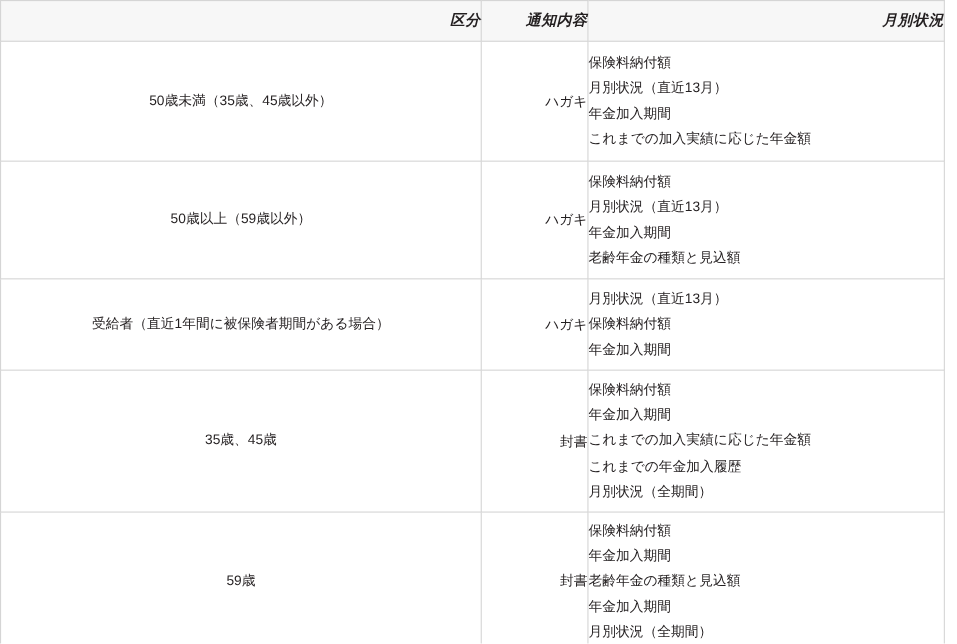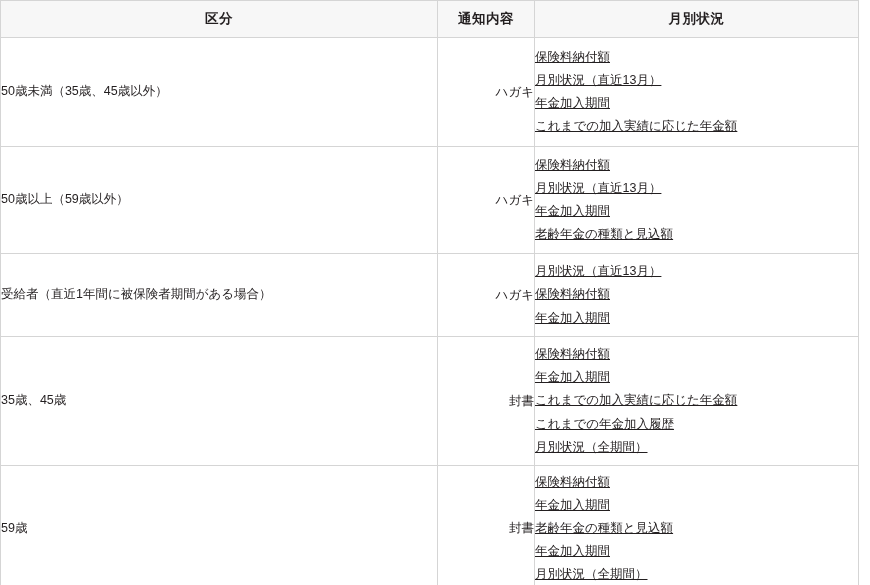--- a/index.html
+++ b/index.html
@@ -24,47 +24,47 @@
     table-layout: fixed;
   }
   table.notice-table th,
   table.notice-table td {
     border: 1px solid #d5d5d5;
     vertical-align: middle;
     padding: 0;
   }
   table.notice-table thead th {
     background: #f7f7f7;
-    text-align: center;
+    text-align: right;
     font-size: 13.5px;
     font-weight: bold;
     height: 36px;
     color: #231f20;
     letter-spacing: 0.5px;
+    font-style: italic;
   }
   col.c-category { width: 437px; }
   col.c-format   { width: 97px; }
   col.c-content  { width: 324px; }
 
   td.category {
     padding: 10px 14px 10px 16px;
     font-size: 12.5px;
     line-height: 1.7;
-    text-align: left;
+    text-align: center;
   }
   td.format {
     text-align: right;
     font-size: 12.5px;
   }
   td.content {
     padding: 12px 10px 12px 14px;
     font-size: 12.5px;
     line-height: 1.85;
     text-align: left;
-    text-decoration: underline;
   }
   td.content .line {
     display: block;
     white-space: nowrap;
   }
   tr.row-1 td { height: 108px; }
   tr.row-2 td { height: 106px; }
   tr.row-3 td { height: 82px; }
   tr.row-4 td { height: 128px; }
   tr.row-5 td { height: 125px; }

